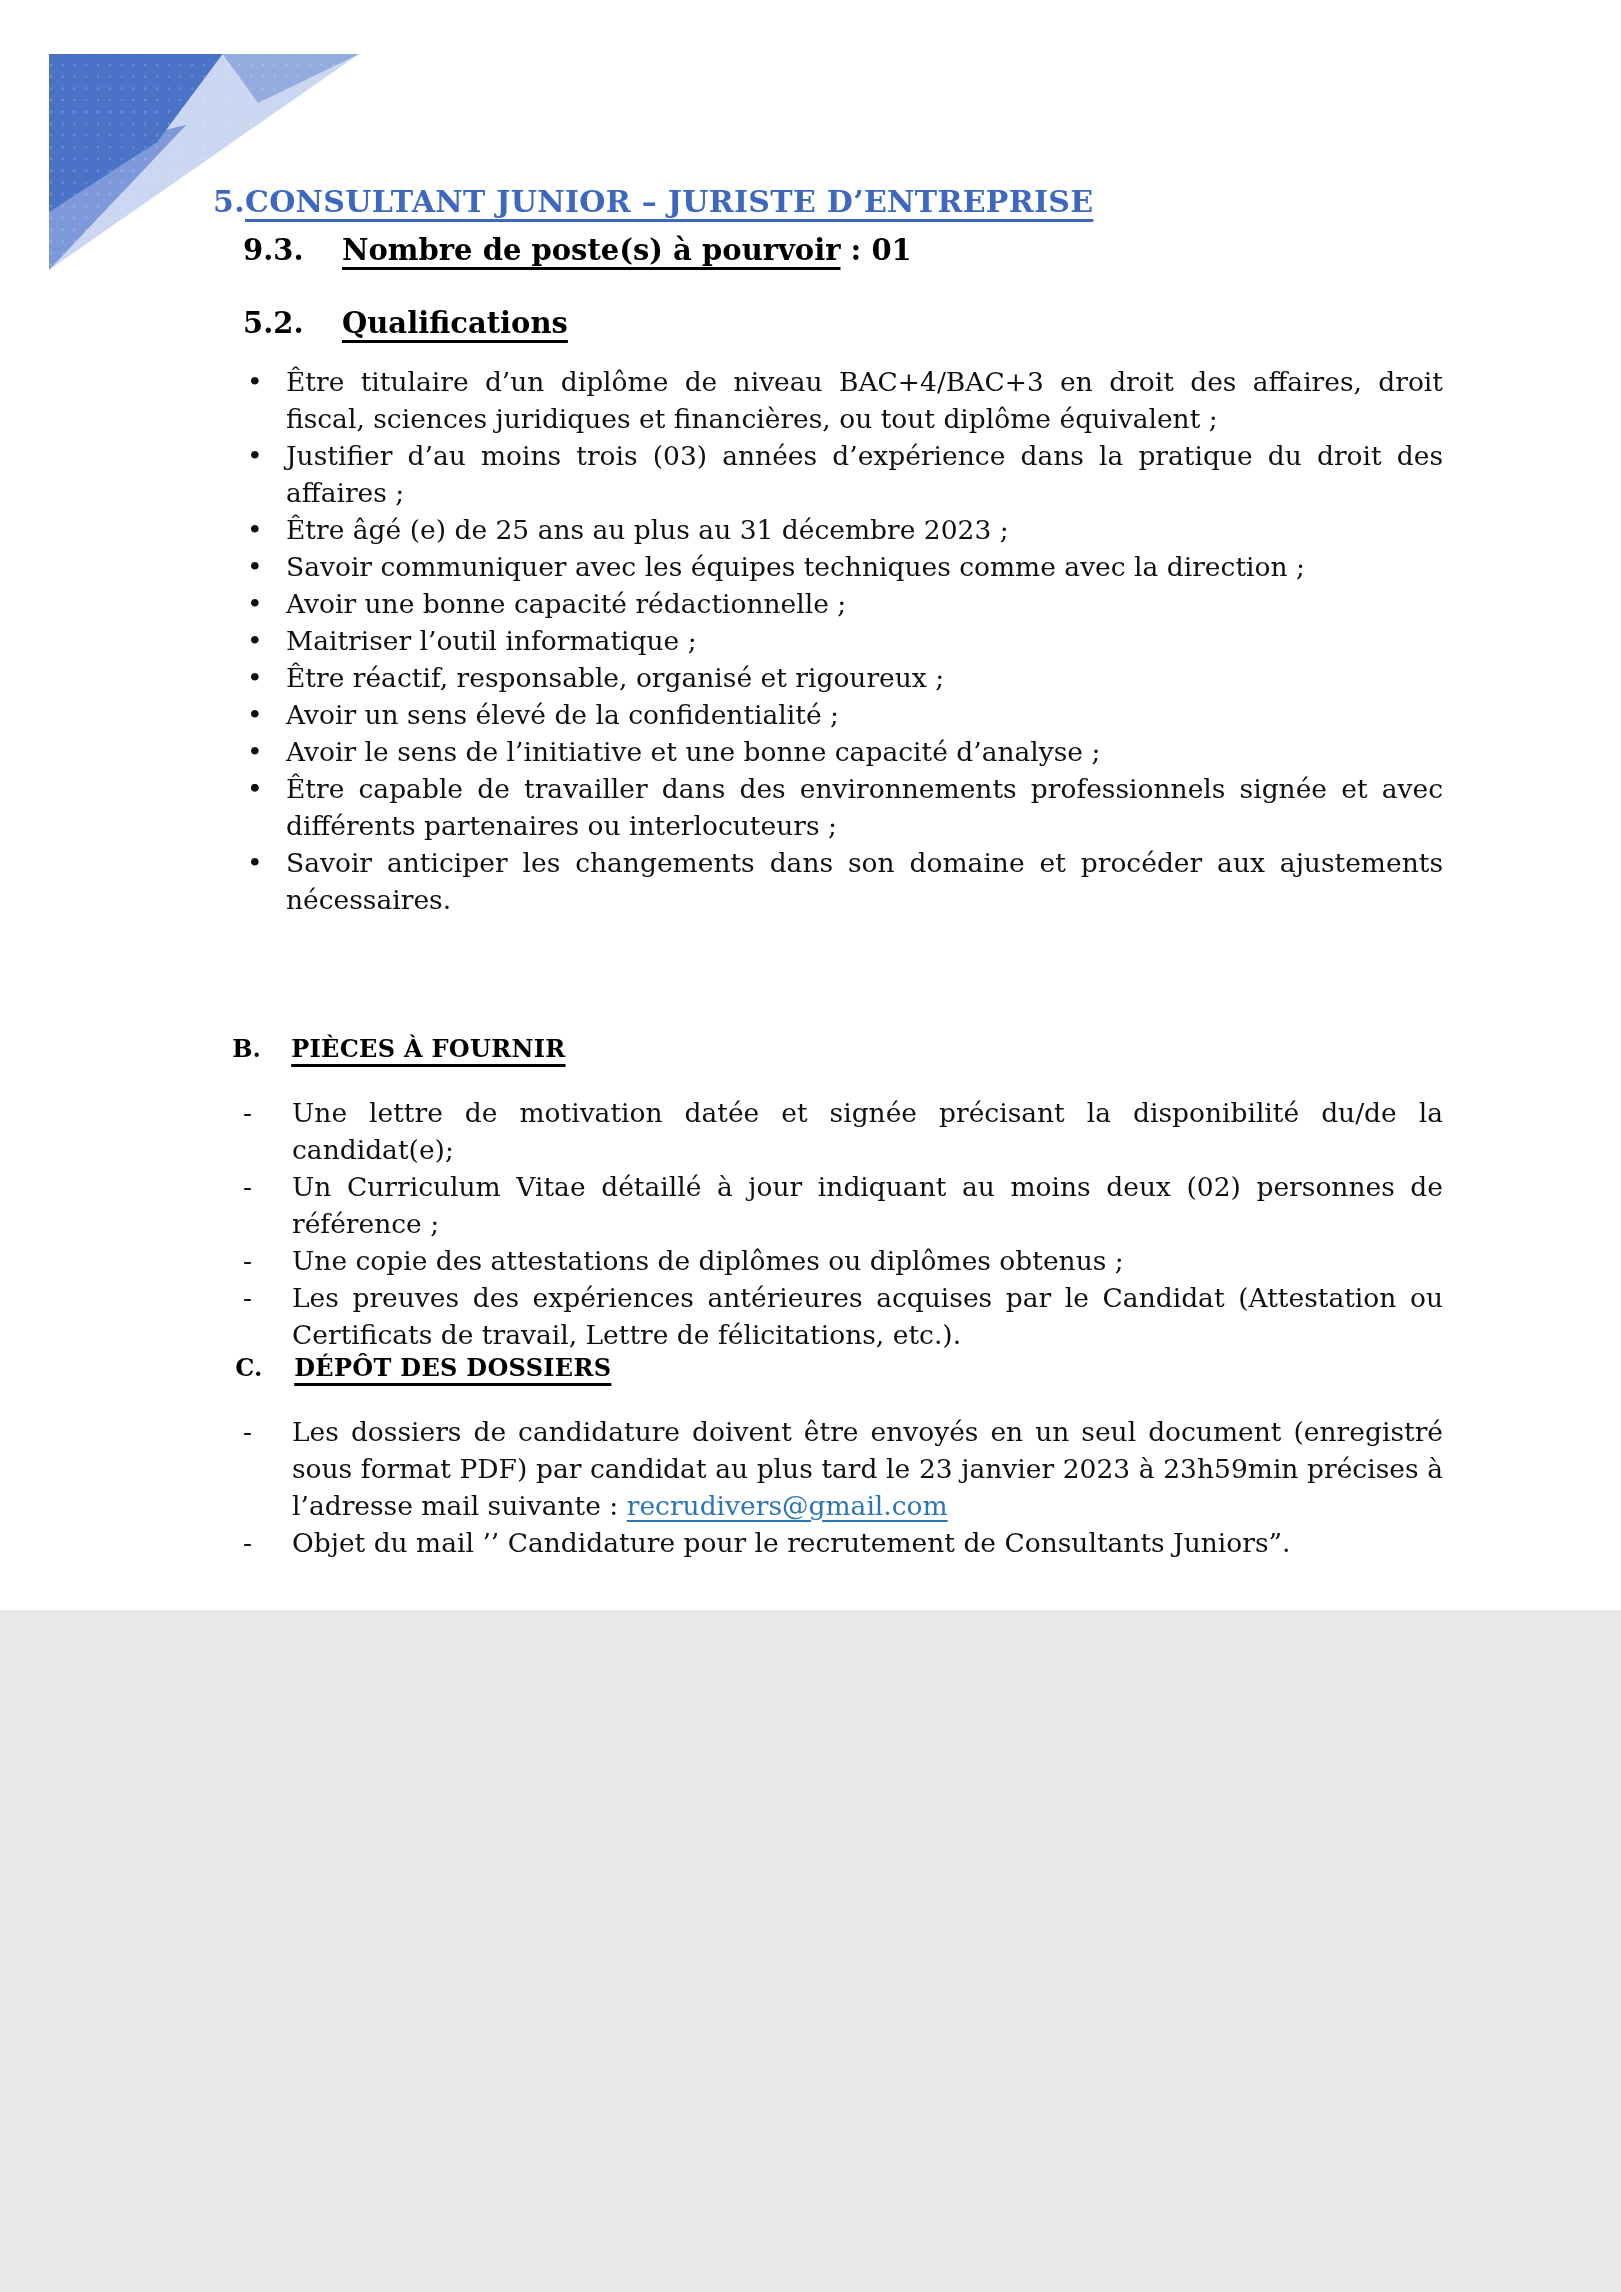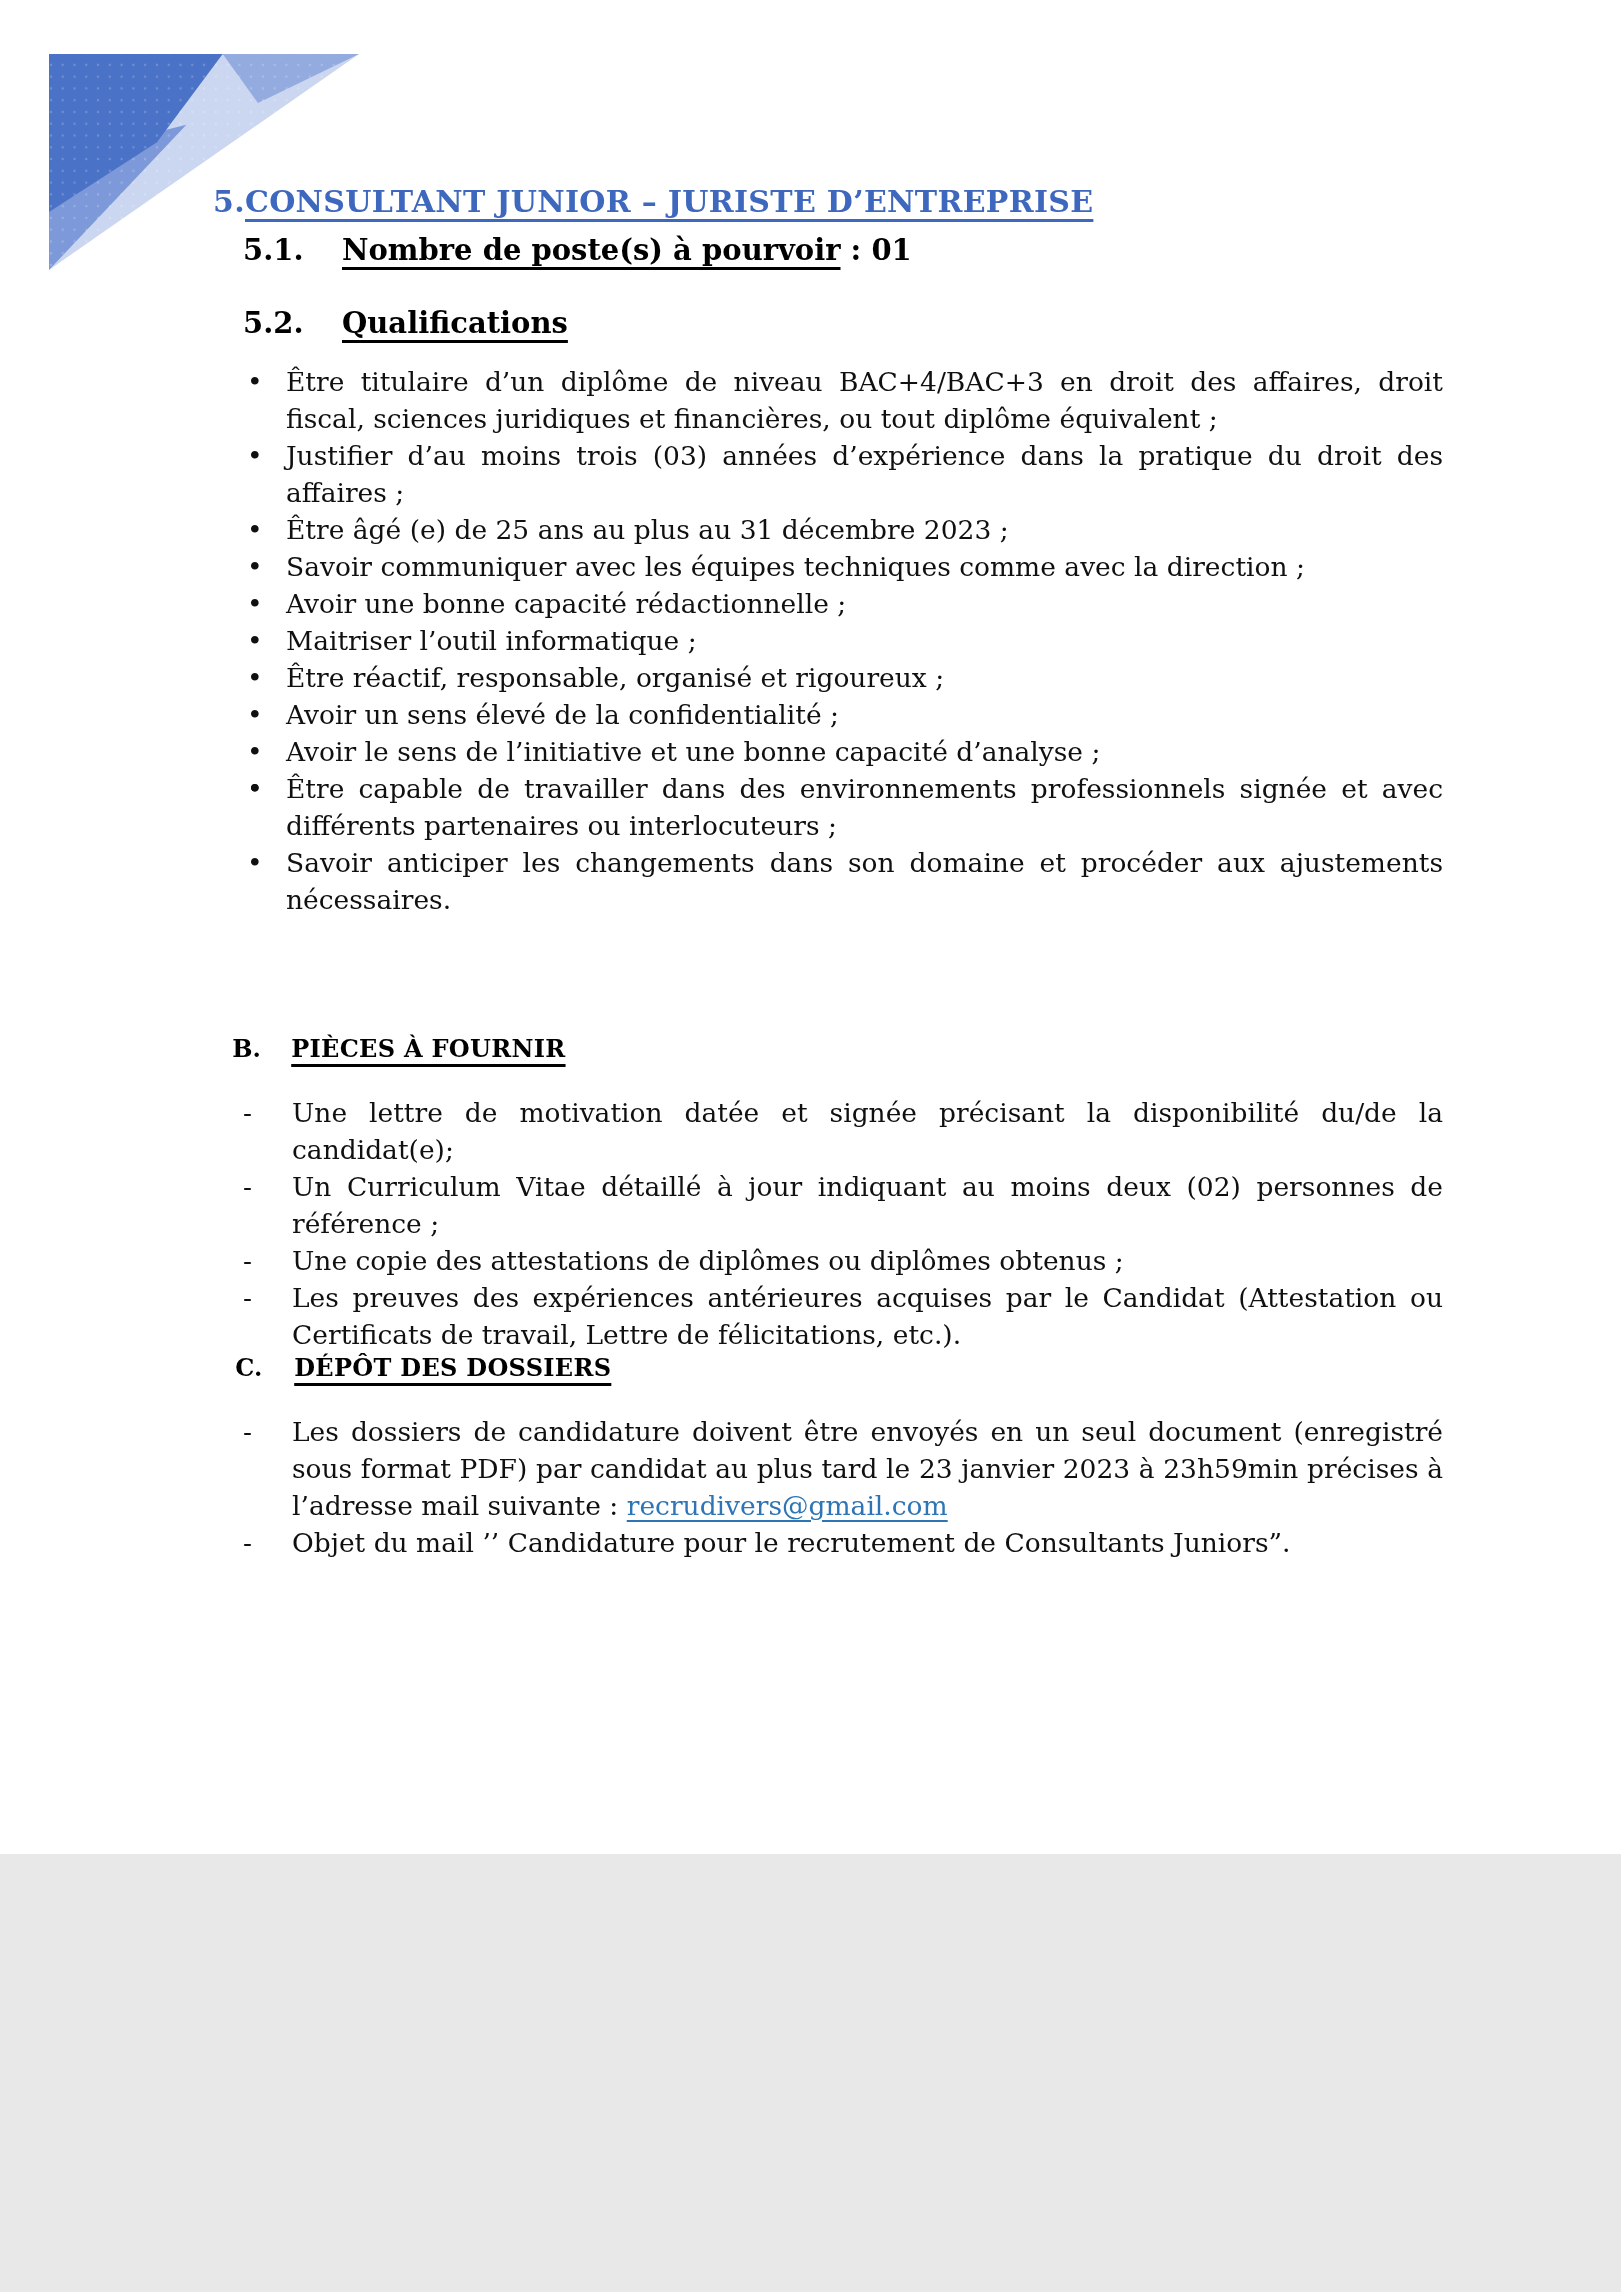--- a/index.html
+++ b/index.html
@@ -1,18 +1,18 @@
 <!DOCTYPE html>
 <html lang="fr" style="--heading_blue: #3E68BE; --link_blue: #2E75B6; --tri_dark: #4A72C6; --tri_mid: #7E99D9; --tri_light: #93ABDF; --tri_pale: #CBD7F0;"><head>
 <meta charset="utf-8">
 <style>
   html,body{margin:0;padding:0;background:#e8e8e8;}
   .page{
     position:relative;
-    width:1621px;height:1854px;
+    width:1621px;height:1610px;
     margin:0 auto;
     background:#ffffff;
     font-family:"DejaVu Serif", serif;
     color:#101010;
     overflow:hidden;
   }
   
   .corner-svg{position:absolute;left:49px;top:51px;width:314px;height:221px;}
 
   
@@ -74,21 +74,21 @@
     <polygon points="0,3 316,3 0,223" fill="url(#dots)"></polygon>
   </svg>
 
   <div class="content">
 
     <div class="doc-title">
       <span class="num">5.</span><span class="t-text">CONSULTANT JUNIOR – JURISTE D’ENTREPRISE</span>
     </div>
 
     <div class="sub-heading sh-1">
-      <span class="sub-num">5.1.</span><span class="lbl">Nombre de poste(s) à pourvoir</span><span> : 01</span>
+      <span class="sub-num">9.3.</span><span class="lbl">Nombre de poste(s) à pourvoir</span><span> : 01</span>
     </div>
 
     <div class="sub-heading sh-2">
       <span class="sub-num">5.2.</span><span class="lbl">Qualifications</span>
     </div>
 
     <ul class="list bullet-list">
       <li><span class="marker">•</span><span class="li-text">Être titulaire d’un diplôme de niveau BAC+4/BAC+3 en droit des affaires, droit fiscal, sciences juridiques et financières, ou tout diplôme équivalent ;</span></li>
       <li><span class="marker">•</span><span class="li-text">Justifier d’au moins trois (03) années d’expérience dans la pratique du droit des affaires ;</span></li>
       <li><span class="marker">•</span><span class="li-text">Être âgé (e) de 25 ans au plus au 31 décembre 2023 ;</span></li>

